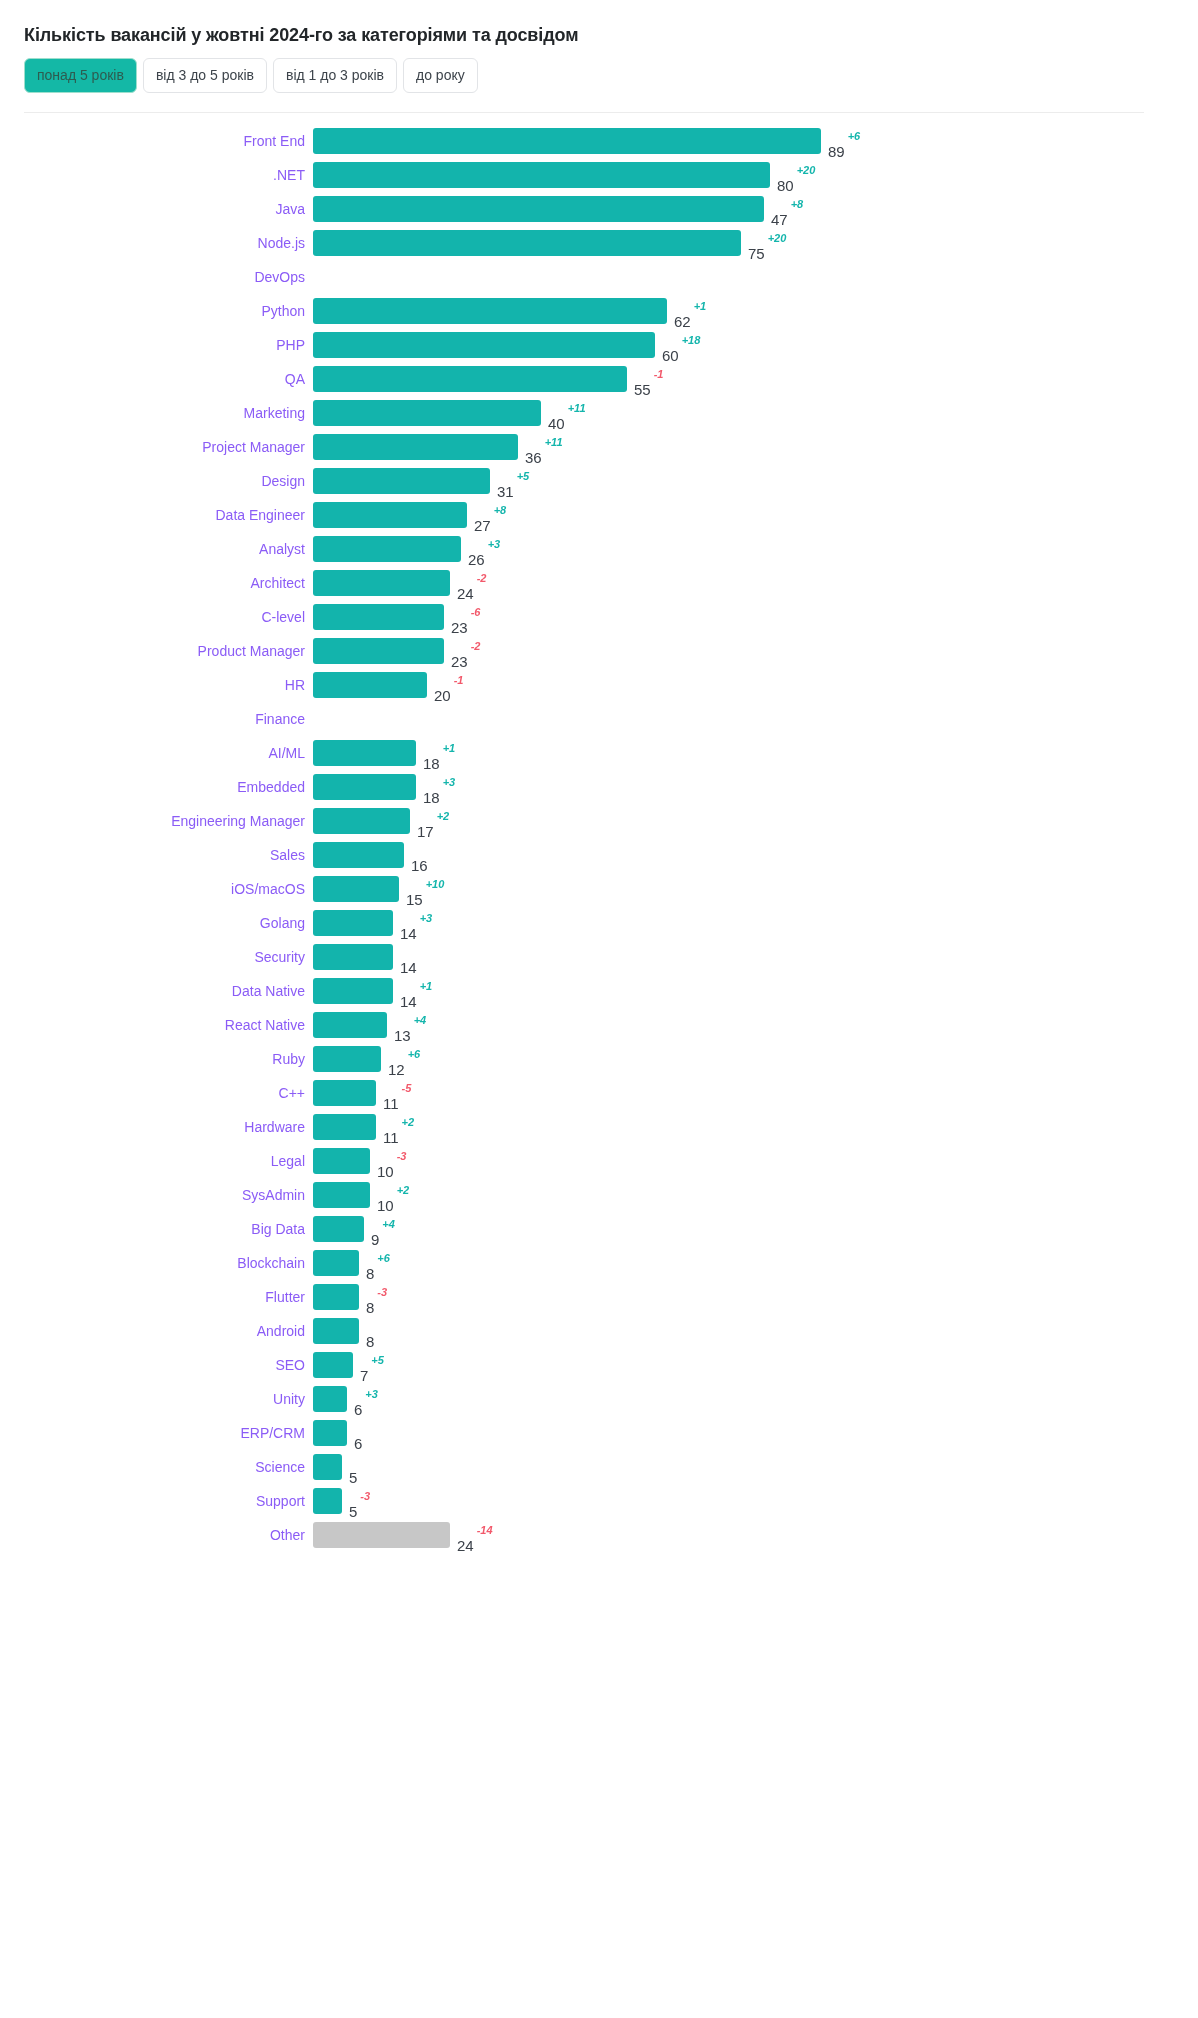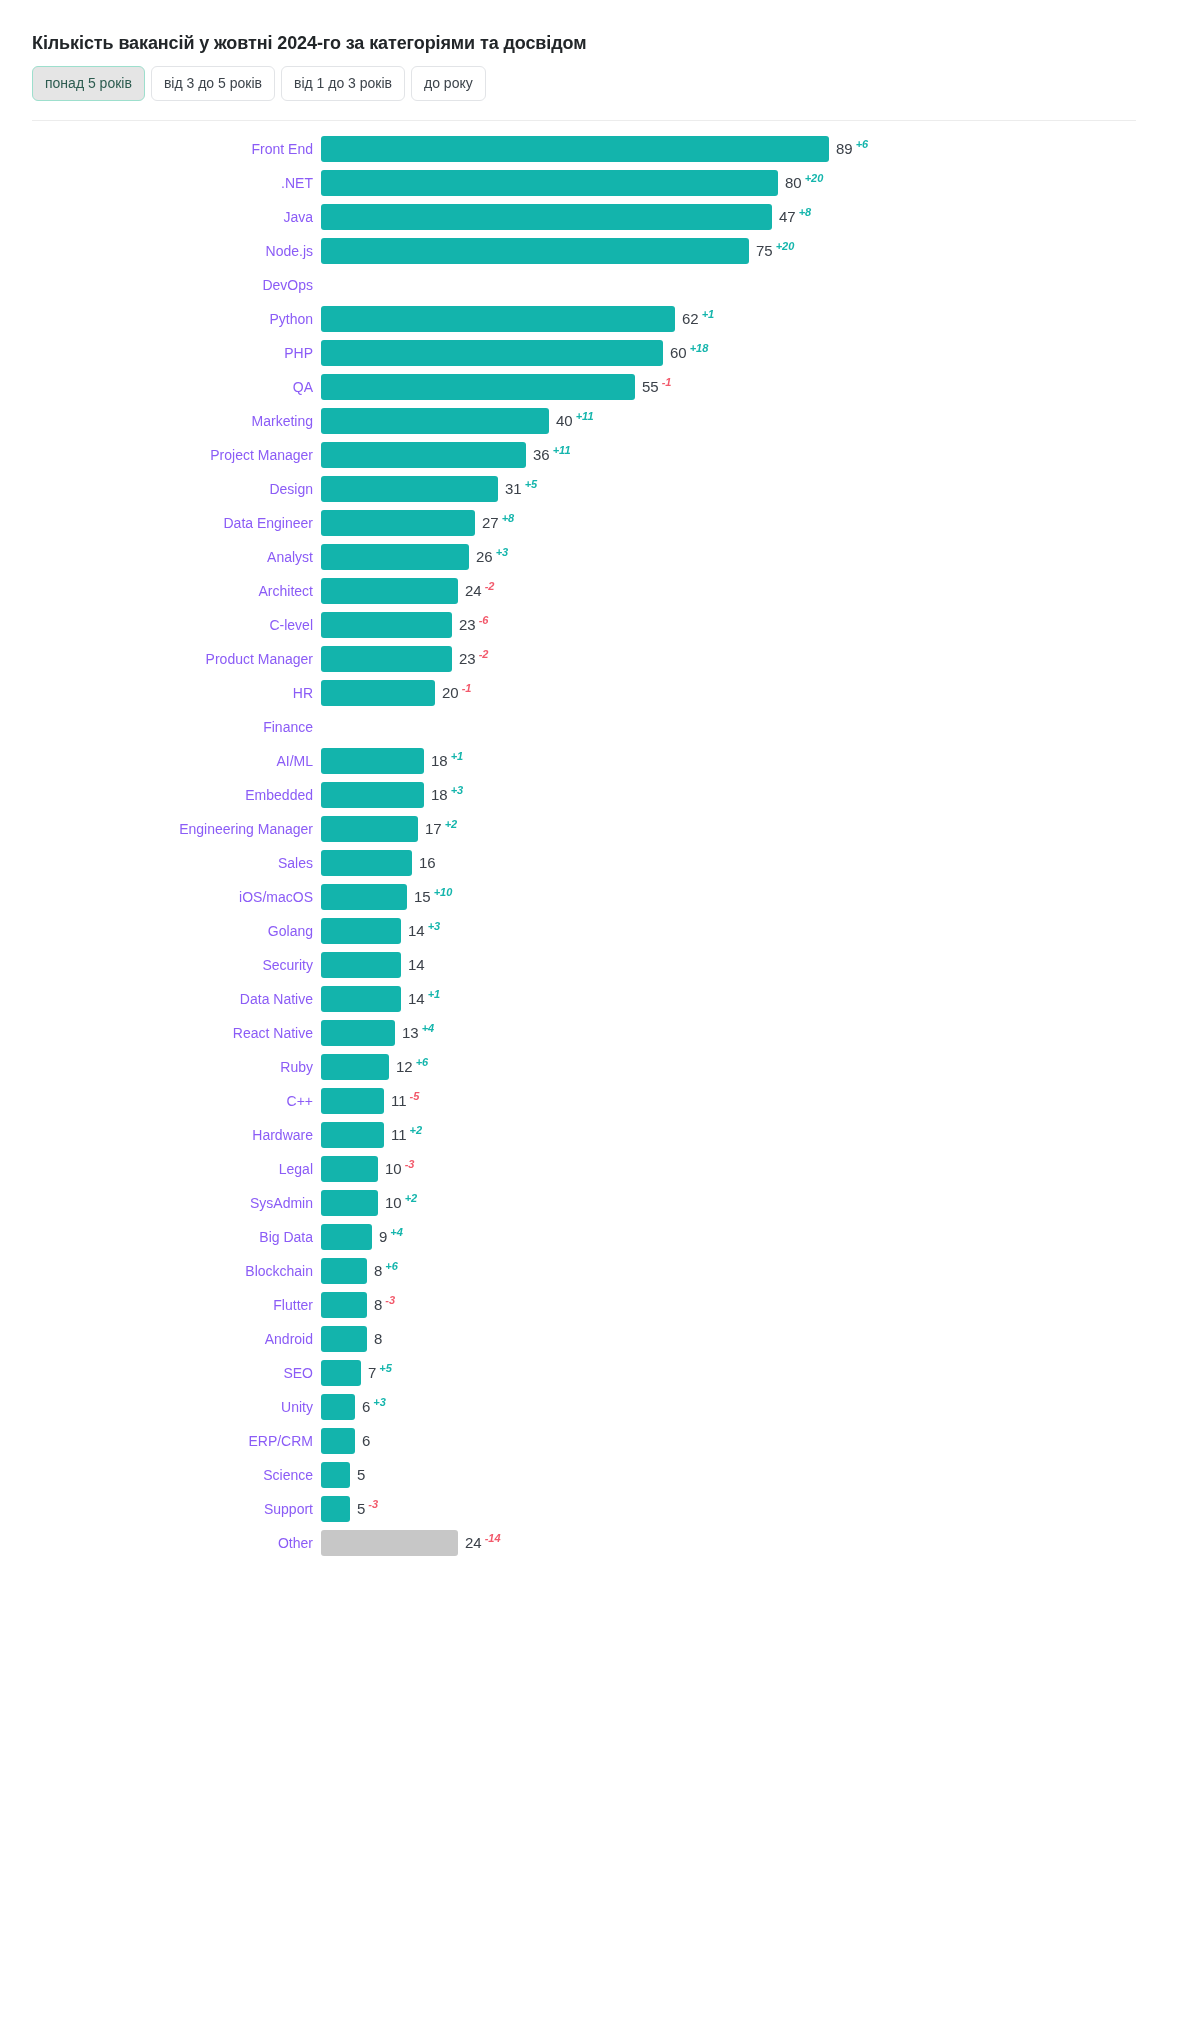--- a/index.html
+++ b/index.html
@@ -10,21 +10,21 @@
   body {
     width: 1198px;
     height: 2018px;
     font-family: "Liberation Sans", sans-serif;
     color: #2c3338;
     overflow: hidden;
   }
 
   .page {
     width: 1168px;
-    padding: 16px;
+    padding: 8px;
     position: relative;
   }
 
   
   .chart-title {
     font-size: 18px;
     font-weight: bold;
     color: #222629;
     padding: 16px 0 0 16px;
     letter-spacing: -0.1px;
@@ -41,21 +41,21 @@
     line-height: 16px;
     padding: 8px 12px 9px 12px;
     border: 1px solid #e2e4e7;
     border-radius: 6px;
     background: #ffffff;
     color: #3d444b;
     white-space: nowrap;
     cursor: pointer;
   }
   .tab.active {
-    background: #e5e5e5;
+    background: #14b8a6;
     border-color: #9ddfcd;
     color: #2d5c50;
   }
 
   .divider {
     margin: 19px 16px 0 16px;
     border-top: 1px solid #ececec;
   }
 
   
@@ -103,20 +103,21 @@
     display: flex;
     align-items: flex-start;
     margin-left: 7px;
     white-space: nowrap;
     height: 26px;
   }
   .value {
     font-size: 15px;
     line-height: 26px;
     color: #3b4149;
+    margin-top: 11px;
   }
   .delta {
     font-size: 11px;
     font-style: italic;
     font-weight: bold;
     line-height: 11px;
     margin-left: 3px;
     margin-top: 3px;
   }
   .delta.pos { color: #14b5ac; }

